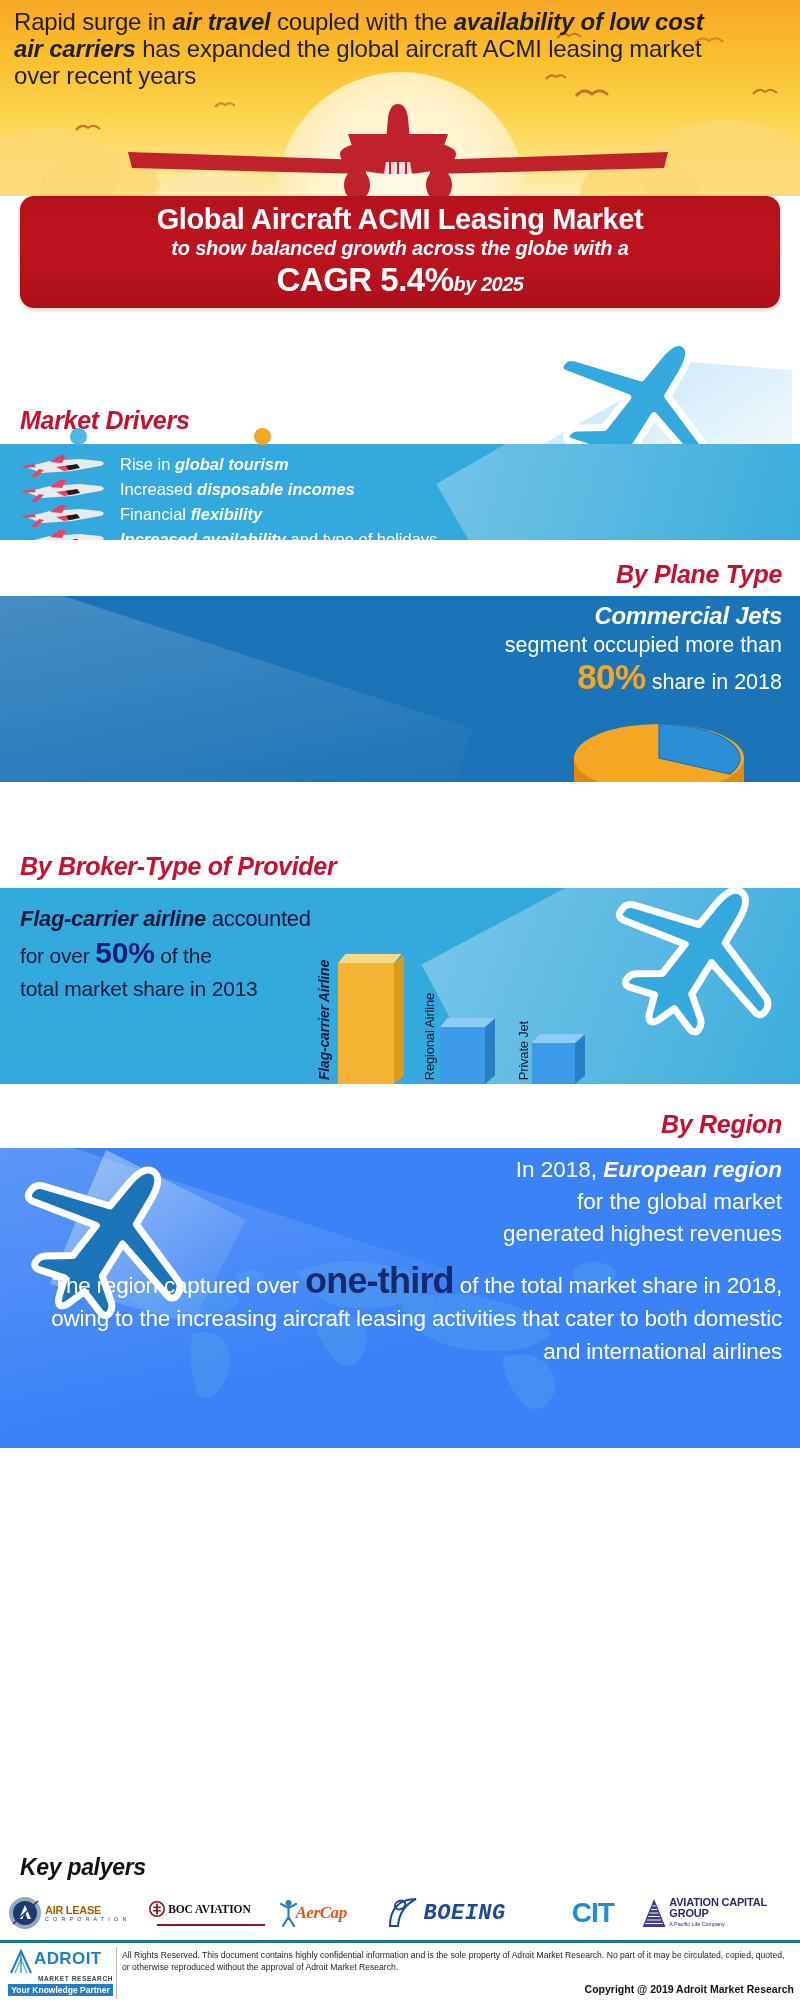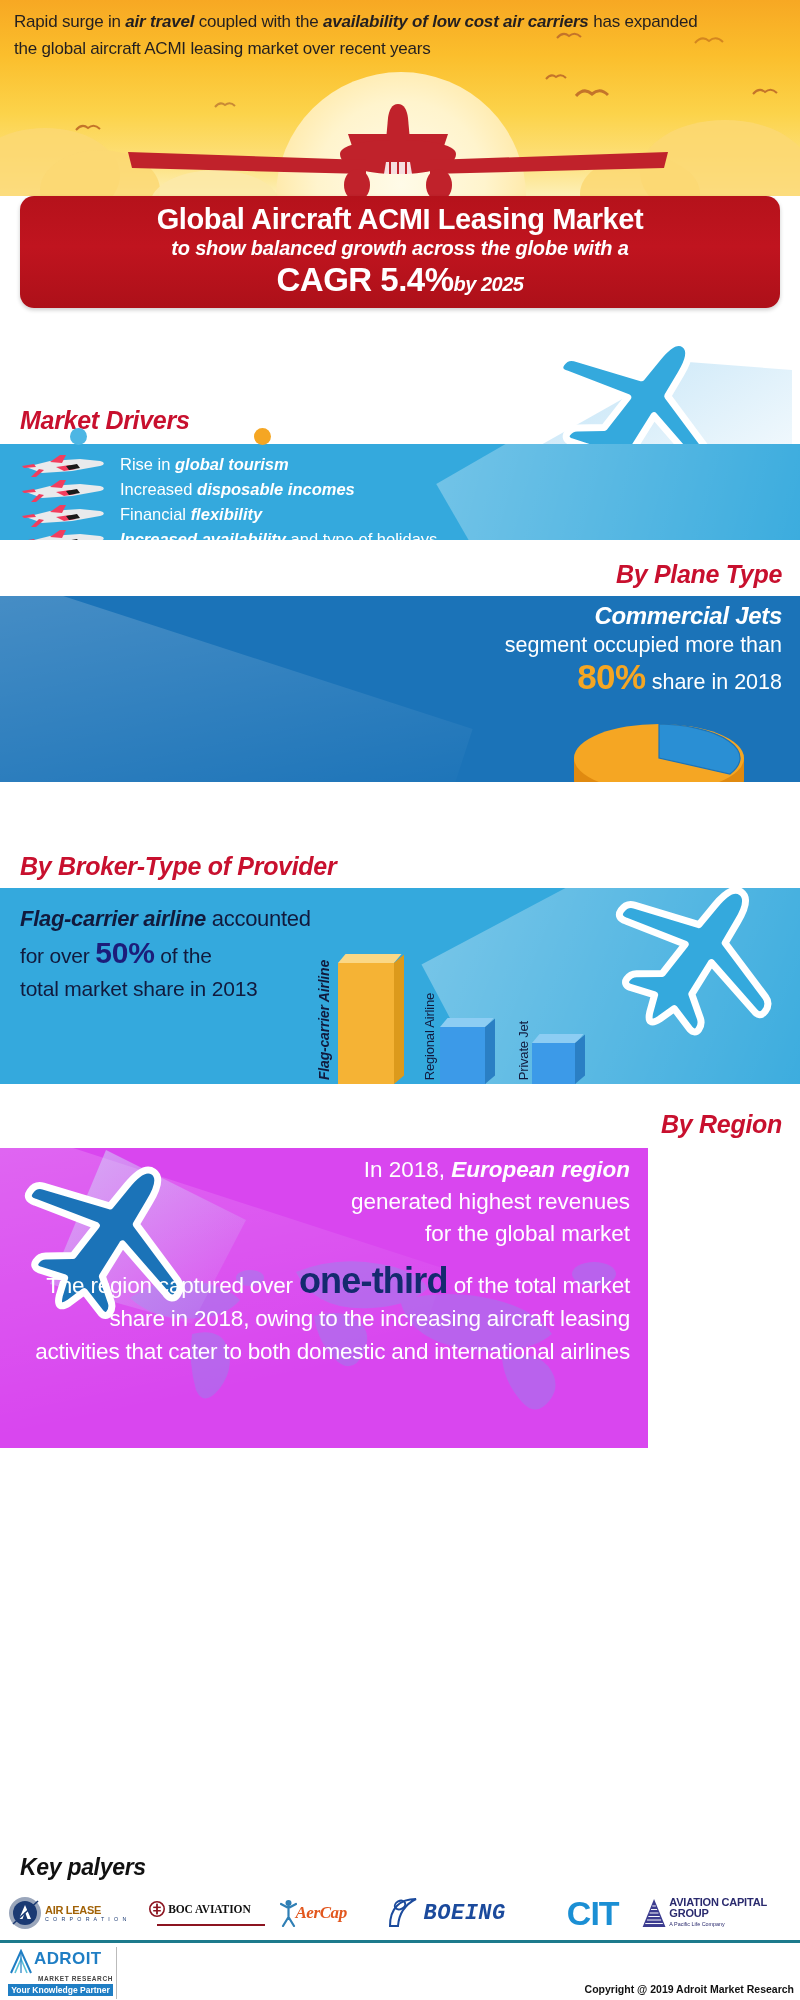--- a/index.html
+++ b/index.html
@@ -22,21 +22,21 @@
     background:radial-gradient(circle at 50% 45%, #fffbe8 0%, #fff4cd 45%, #ffe9a8 70%, rgba(255,230,150,0) 100%);
   }
   .cloud { position:absolute; border-radius:50%; background:#fcd873; opacity:.85; }
   .c1 { left:-30px; top:128px; width:150px; height:95px; }
   .c2 { left:40px;  top:150px; width:120px; height:80px; }
   .c3 { left:640px; top:120px; width:170px; height:105px; }
   .c4 { left:580px; top:156px; width:120px; height:75px; }
   .c5 { left:150px; top:170px; width:130px; height:70px; background:#fbe9a8; }
   .hero-text {
     position:absolute; left:14px; top:8px; width:700px;
-    font-size:17px; line-height:27px; color:#231f20; letter-spacing:-.2px;
+    font-size:24px; line-height:27px; color:#231f20; letter-spacing:-.2px;
   }
   .hero-text b { font-style:italic; font-weight:bold; }
   .plane-hero { position:absolute; left:118px; top:104px; width:560px; height:92px; }
   .bird { position:absolute; }
   .bird svg { display:block; }
 
   
   .banner {
     position:absolute; left:20px; top:196px; width:760px; height:112px;
     background:linear-gradient(180deg,#b5121b 0%,#c0141f 45%,#ad1019 100%);
@@ -117,22 +117,22 @@
   .bar .top { position:absolute; left:0; width:100%; height:9px; }
   .bar .side { position:absolute; top:9px; width:10px; height:100%; }
   .bar-lab {
     position:absolute; bottom:0; writing-mode:vertical-rl; transform:rotate(180deg);
     font-size:13px; color:#111a3d; white-space:nowrap; letter-spacing:-.2px;
   }
   .bar-lab.bold { font-weight:bold; font-style:italic; font-size:14px; }
 
   
   .region {
-    position:absolute; left:0; top:1148px; width:648px; height:300px;
-    background:#d946ef; overflow:hidden;
+    position:absolute; left:0; top:1148px; width:800px; height:300px;
+    background:#3b82f6; overflow:hidden;
   }
   .region .ray {
     position:absolute; left:-50px; top:-40px; width:520px; height:320px;
     background:linear-gradient(150deg, rgba(255,255,255,.20), rgba(255,255,255,0) 62%);
     transform:rotate(18deg); transform-origin:top left;
   }
   .rg-top { position:absolute; right:18px; top:6px; text-align:right; color:#fff; }
   .rg-top .r1 { font-size:22.5px; line-height:32px; }
   .rg-top .r1 b { font-style:italic; font-weight:bold; }
   .rg-body {
@@ -433,22 +433,22 @@
         <g transform="translate(100,110) rotate(35)">
           <path d="M0 -76 c9 0 13 12 14 27 l2 26 l66 22 c6 2 8 6 8 12 c0 6-4 8-10 6 l-64-16 l2 38 l22 16 c4 3 5 6 5 10 c0 4-3 6-7 5 l-26-8 l-6 18 c-2 5-4 7-6 7 c-2 0-4-2-6-7 l-6-18 l-26 8 c-4 1-7-1-7-5 c0-4 1-7 5-10 l22-16 l2-38 l-64 16 c-6 2-10 0-10-6 c0-6 2-10 8-12 l66-22 l2-26 c1-15 5-27 14-27z" fill="#1b73b8" stroke="#ffffff" stroke-width="7" stroke-linejoin="round"></path>
         </g>
       </svg>
     </div>
 
     <div class="rg-top">
       <div class="r1">
         <span>In 2018, </span><b>European region</b>
       </div>
+      <div class="r1">for the global market</div>
       <div class="r1">generated highest revenues</div>
-      <div class="r1">for the global market</div>
     </div>
 
     <div class="rg-body">
       <span>The region captured over </span><span class="onethird">one-third</span><span> of the total market share in 2018, owing to the increasing aircraft leasing activities that cater to both domestic and international airlines</span>
     </div>
   </div>
 
   <div class="players">
     <h3>Key palyers</h3>
 
@@ -490,21 +490,21 @@
 
       <div class="logo" style="width:160px;">
         <svg width="36" height="34" viewBox="0 0 36 34">
           <path d="M4 30 C4 12 14 3 30 3 C20 8 13 17 12 30 Z" fill="none" stroke="#1b4a9c" stroke-width="2"></path>
           <ellipse cx="14" cy="9" rx="5.5" ry="4" fill="none" stroke="#1b4a9c" stroke-width="2" transform="rotate(-28 14 9)"></ellipse>
         </svg>
         <span style="margin-left:2px;font-size:22px;font-weight:bold;font-style:italic;color:#1b4a9c;letter-spacing:.5px;font-family:Liberation Mono, monospace;">BOEING</span>
       </div>
 
       <div class="logo" style="width:68px;justify-content:center;">
-        <span style="font-size:34px;font-weight:bold;color:#1b8fd4;letter-spacing:-1px;">CIT</span>
+        <span style="font-size:28px;font-weight:bold;color:#1b8fd4;letter-spacing:-1px;">CIT</span>
       </div>
 
       <div class="logo" style="width:152px;">
         <svg width="30" height="36" viewBox="0 0 30 36">
           <path d="M3 34 L16 2 L29 34 Z" fill="#3b3b8f"></path>
           <g stroke="#fff" stroke-width="1.1">
             <path d="M6 30 H26"></path>
               <path d="M8 26 H24"></path>
               <path d="M9.5 22 H22.5"></path>
             <path d="M11 18 H21"></path>
@@ -531,16 +531,17 @@
           <path d="M3 24 L13 2 L23 24" fill="none" stroke="#1f7ec4" stroke-width="2"></path>
           <path d="M7 24 L13 10 L19 24" fill="none" stroke="#5bc2d8" stroke-width="1.6"></path>
           <path d="M13 2 L13 24" stroke="#1f7ec4" stroke-width="1.2"></path>
         </svg>
         <span class="nm">ADROIT</span>
       </div>
       <div class="sub" style="text-align:right;">MARKET RESEARCH</div>
       <div class="tag">Your Knowledge Partner</div>
     </div>
 
+    <div class="legal">All Rights Reserved. This document contains highly confidential information and is the sole property of Adroit Market Research. No part of it may be circulated, copied, quoted, or otherwise reproduced without the approval of Adroit Market Research.</div>
     <div class="copy">Copyright @ 2019 Adroit Market Research</div>
   </div>
 
 </div>
 
 </body></html>

